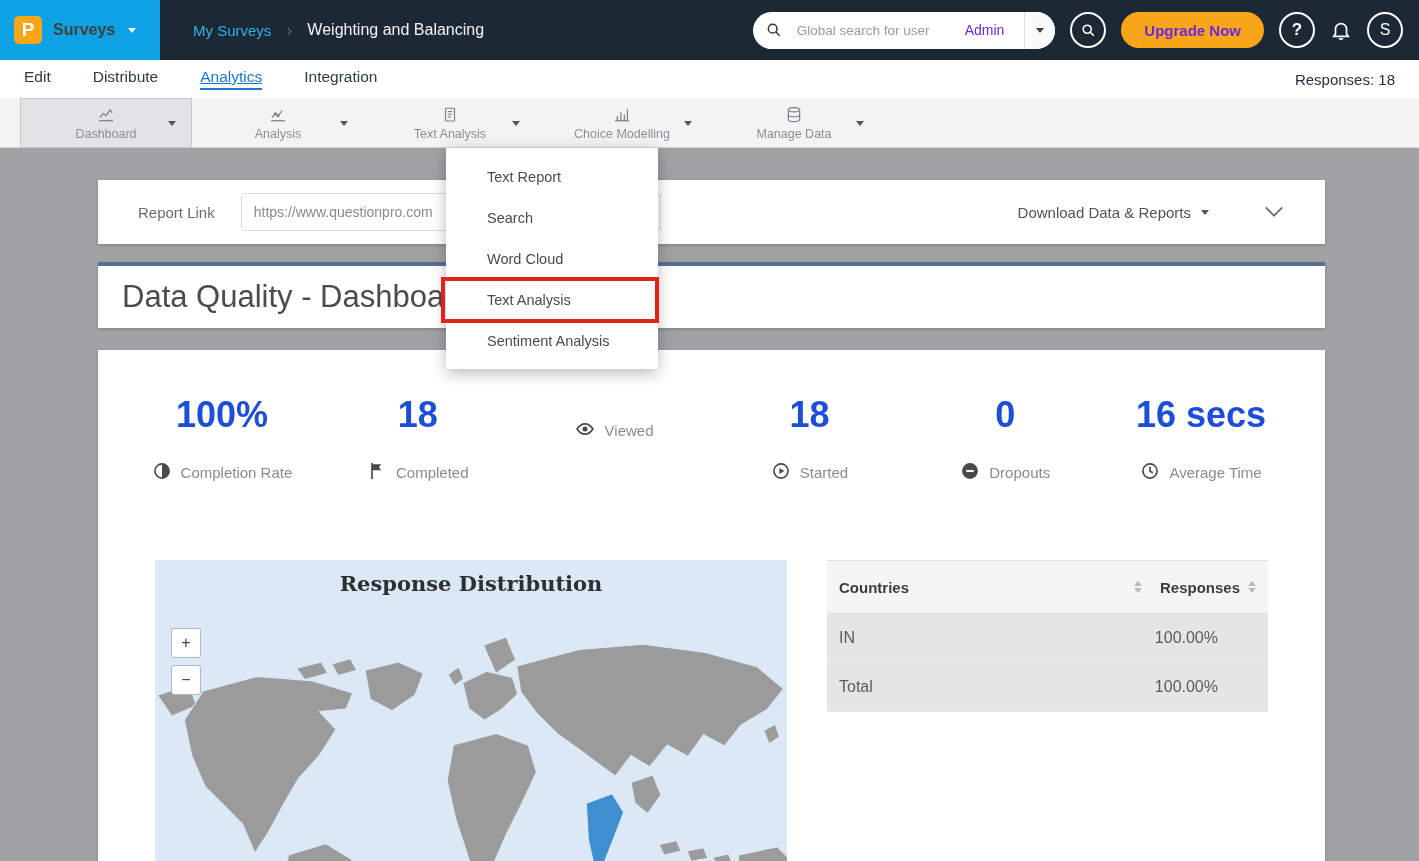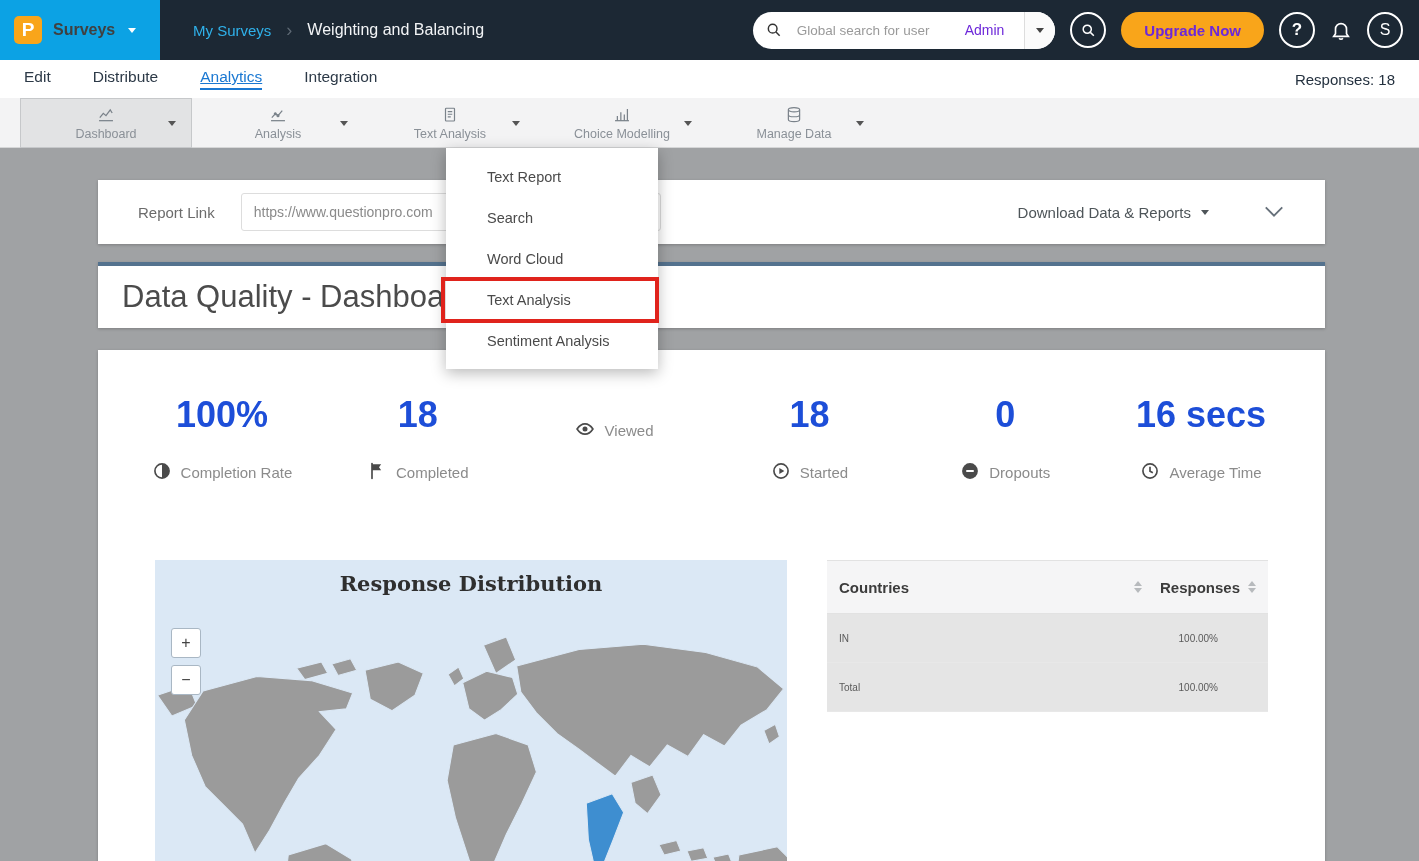--- a/index.html
+++ b/index.html
@@ -72,21 +72,21 @@
 
   
   .ctable { position:absolute; left:729px; top:210px; width:441px; background:#e5e5e5; }
   .thead { display:flex; align-items:center; height:54px; background:#f5f5f6; border-top:1px solid #e2e2e2; border-bottom:1px solid #e2e2e2; padding:0 12px; cursor:pointer; }
   .th-countries { flex:1; display:flex; justify-content:space-between; align-items:center; font-size:15px; color:#3c3c3c; font-weight:700; }
   .th-responses { display:flex; align-items:center; gap:8px; margin-left:18px; font-size:15px; color:#3c3c3c; font-weight:700; }
   .sort { display:flex; flex-direction:column; gap:2px; }
   .sort i { display:block; width:0; height:0; border-left:4px solid transparent; border-right:4px solid transparent; }
   .sort .up { border-bottom:5px solid #b7babd; }
   .sort .down { border-top:5px solid #b7babd; }
-  .trow { display:flex; align-items:center; height:49px; border-bottom:1px solid #e8e8e8; padding:0 12px; font-size:10px; color:#5a5a5a; }
+  .trow { display:flex; align-items:center; height:49px; border-bottom:1px solid #e8e8e8; padding:0 12px; font-size:16px; color:#5a5a5a; }
   .trow .c { flex:1; }
   .trow .r { width:130px; text-align:right; padding-right:38px; }
 
   
   .menu { position:absolute; left:446px; top:148px; width:212px; background:#fff; box-shadow:0 4px 14px rgba(0,0,0,.28); padding:8px 16px; z-index:40; }
   .menu-item { height:41px; display:flex; align-items:center; padding-left:25px; font-size:14.5px; color:#4a4a4a; cursor:pointer; }
   .red-box { position:absolute; left:441px; top:277px; width:218px; height:46px; border:4px solid #e0231c; z-index:45; pointer-events:none; }
 </style>
 </head>
 <body>

